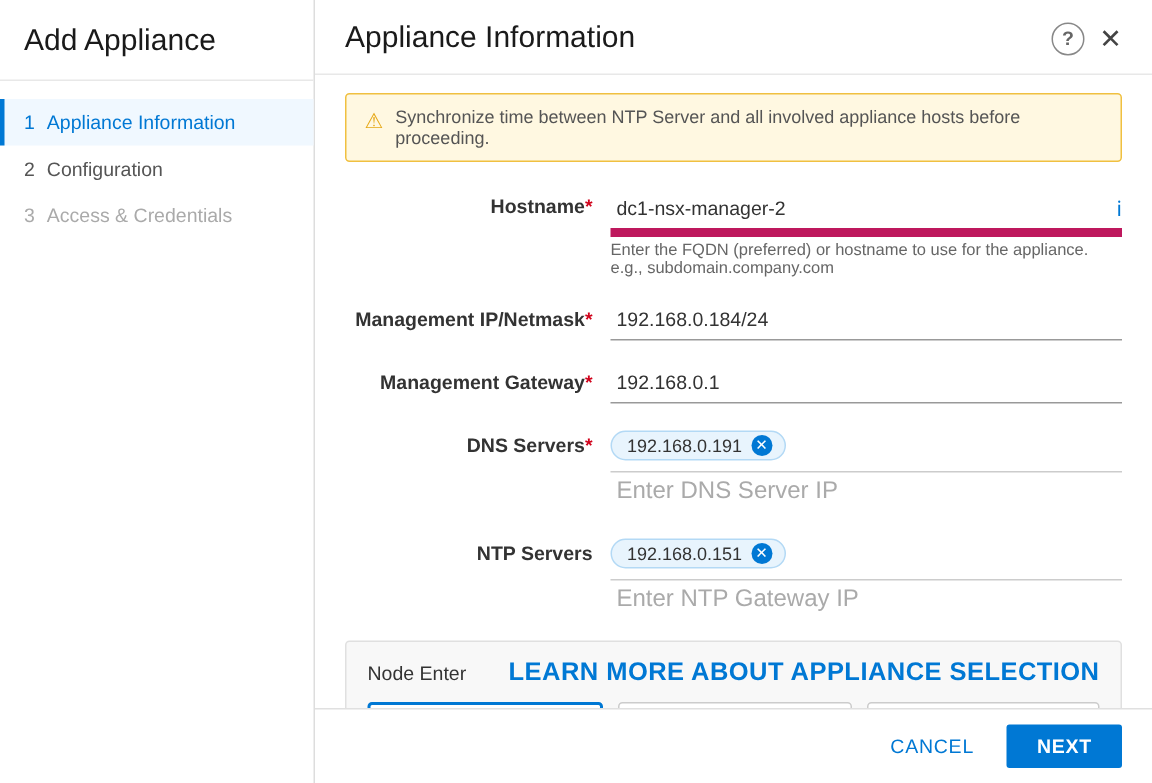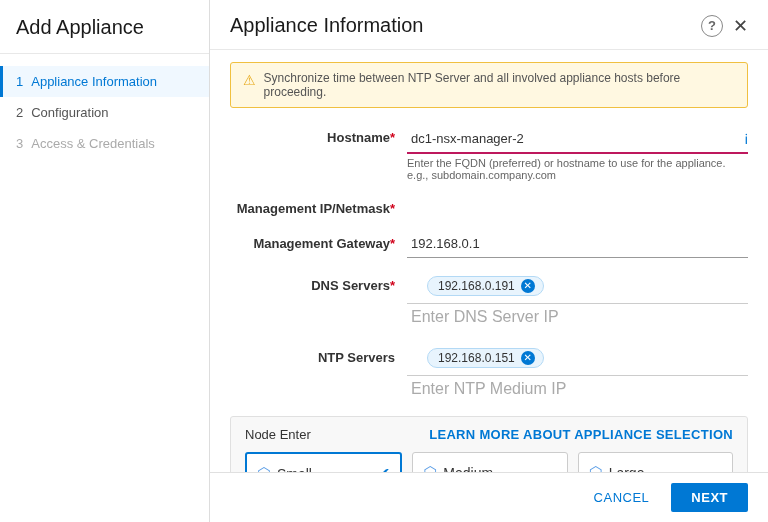--- a/index.html
+++ b/index.html
@@ -165,21 +165,21 @@
       padding: 2px 4px;
     }
     .input-hint {
       font-size: 11px;
       color: #666;
       margin-top: 3px;
     }
     .input-with-icon {
       display: flex;
       align-items: center;
-      border-bottom: 2px solid #be185d;
+      border-bottom: 6px solid #be185d;
     }
     .input-with-icon input {
       border: none;
       flex: 1;
       height: 28px;
       outline: none;
       font-size: 13px;
       color: #333;
       background: transparent;
       padding: 2px 4px;
@@ -207,21 +207,20 @@
     .tag {
       display: flex;
       align-items: flex-start;
       background: #e8f4fd;
       border: 1px solid #b3d9f5;
       border-radius: 10px;
       padding: 2px 8px 2px 10px;
       font-size: 12px;
       color: #333;
       gap: 6px;
-      margin-left: 20px;
     }
     .tag-close {
       background: #0078d4;
       color: white;
       border-radius: 50%;
       width: 14px;
       height: 14px;
       display: flex;
       align-items: center;
       justify-content: center;
@@ -248,21 +247,21 @@
       justify-content: space-between;
       align-items: center;
       margin-bottom: 10px;
     }
     .node-size-title {
       font-size: 13px;
       font-weight: 500;
       color: #333;
     }
     .learn-more-link {
-      font-size: 13px;
+      font-size: 17px;
       color: #0078d4;
       text-transform: uppercase;
       font-weight: 600;
       cursor: pointer;
       letter-spacing: 0.3px;
     }
     .node-cards {
       display: flex;
       gap: 10px;
     }
@@ -387,20 +386,23 @@
           <span class="info-icon">ℹ</span>
         </div>
         <div class="input-hint">Enter the FQDN (preferred) or hostname to use for the appliance. e.g., subdomain.company.com</div>
       </div>
     </div>
 
     <div class="form-row">
       <div class="form-label">
         <span>Management IP/Netmask</span><span class="required">*</span>
       </div>
+      <div class="form-input-wrap">
+        <input type="text" class="form-input" value="192.168.0.184/24" style="">
+      </div>
     </div>
 
     <div class="form-row">
       <div class="form-label">
         <span>Management Gateway</span><span class="required">*</span>
       </div>
       <div class="form-input-wrap">
         <input type="text" class="form-input" value="192.168.0.1" style="">
       </div>
     </div>
@@ -424,21 +426,21 @@
       <div class="form-label">
         <span>NTP Servers</span>
       </div>
       <div class="tag-input-wrap">
         <div class="tag-row">
           <div class="tag">
             <span>192.168.0.151</span>
             <span class="tag-close">✕</span>
           </div>
         </div>
-        <div class="tag-placeholder">Enter NTP Medium IP</div>
+        <div class="tag-placeholder">Enter NTP Gateway IP</div>
       </div>
     </div>
 
     <div class="node-size-section">
       <div class="node-size-header">
         <span class="node-size-title">Node Enter</span>
         <span class="learn-more-link">LEARN MORE ABOUT APPLIANCE SELECTION</span>
       </div>
       <div class="node-cards">
 

